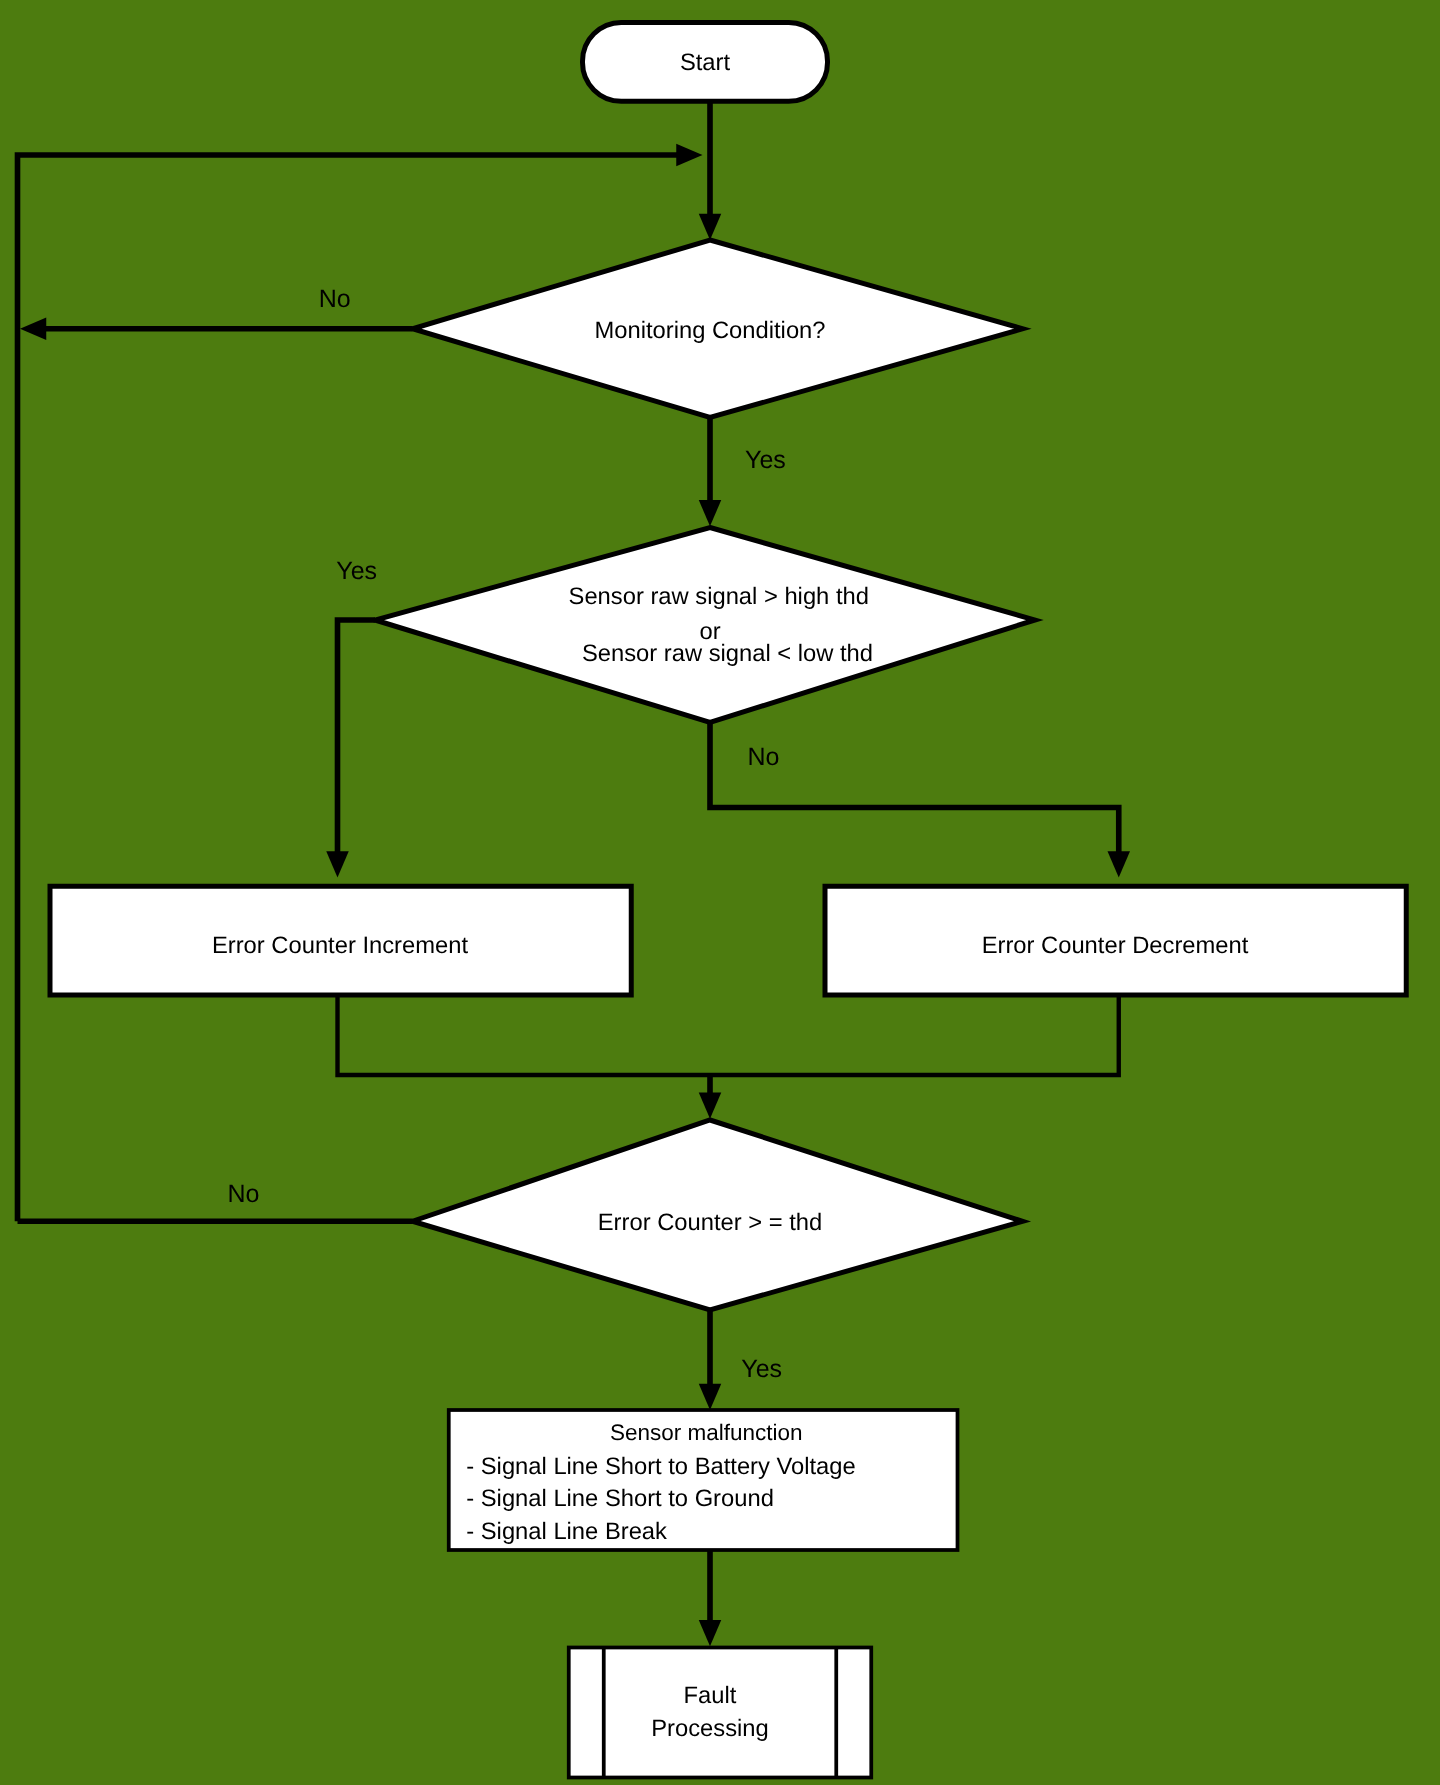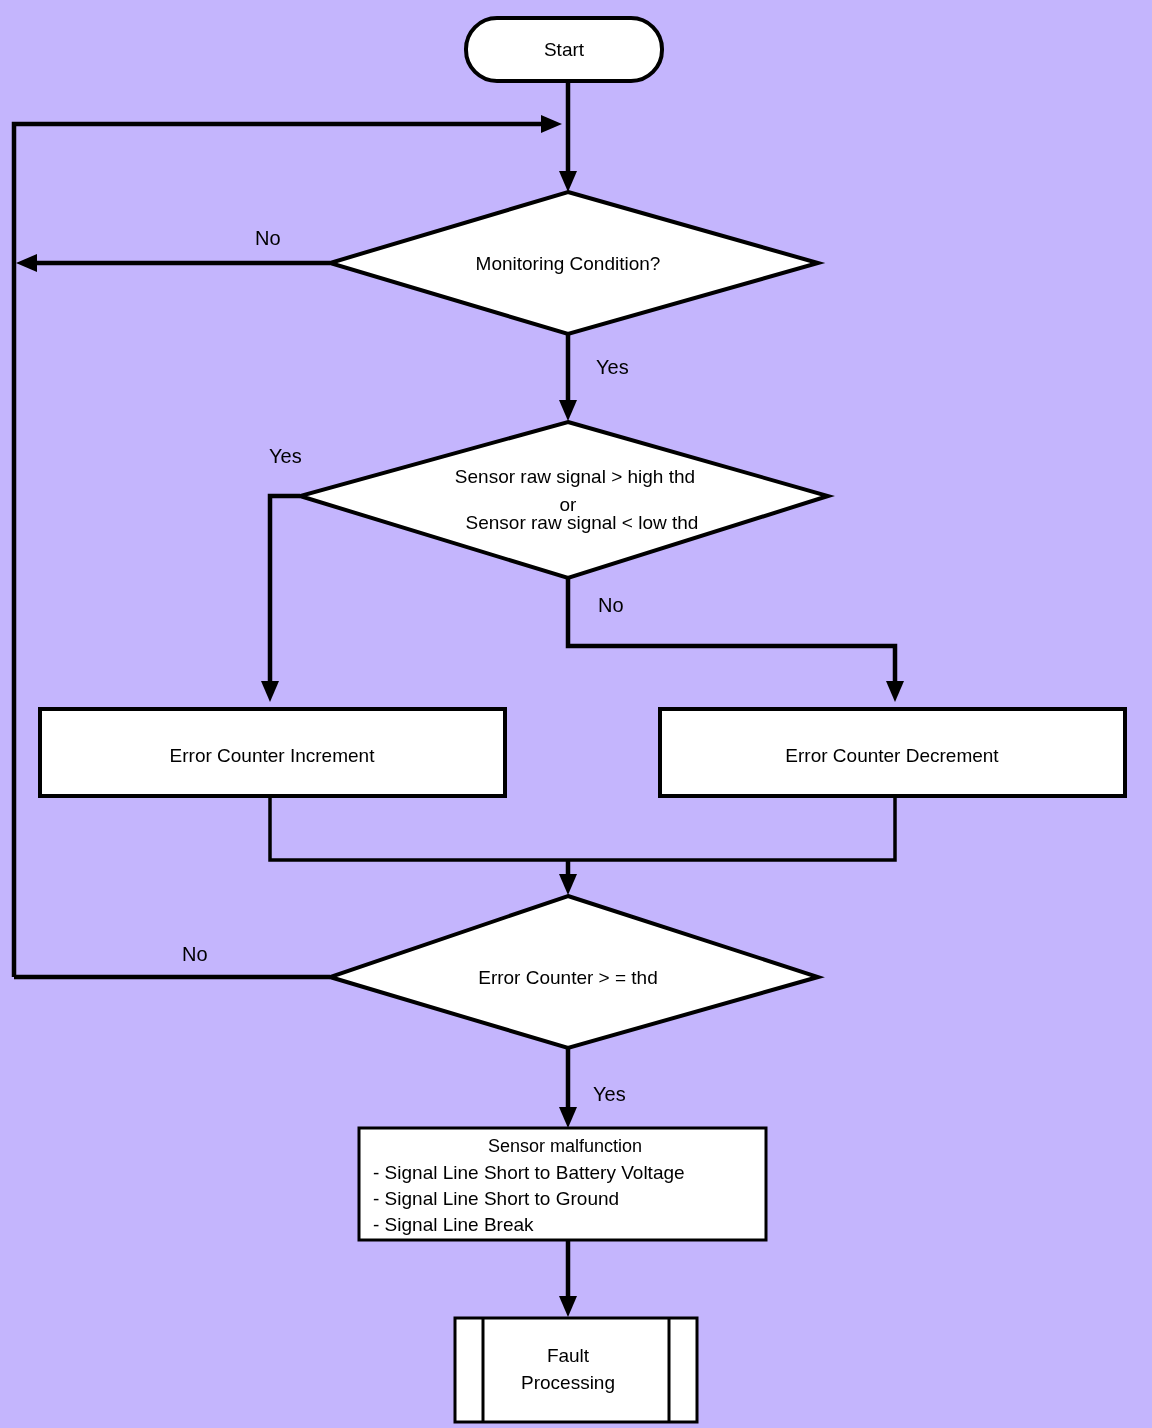--- a/index.html
+++ b/index.html
@@ -7,21 +7,21 @@
     padding: 0;
     background: #ffffff;
   }
   body {
     font-family: "Liberation Sans", sans-serif;
   }
   #flowchart-root {
     position: relative;
     width: 1152px;
     height: 1428px;
-    background: #c4b5fd;
+    background: #4d7c0f;
     overflow: hidden;
   }
   svg.fc {
     display: block;
     width: 1152px;
     height: 1428px;
   }
   .shape-stroke {
     fill: #ffffff;
     stroke: #000000;

